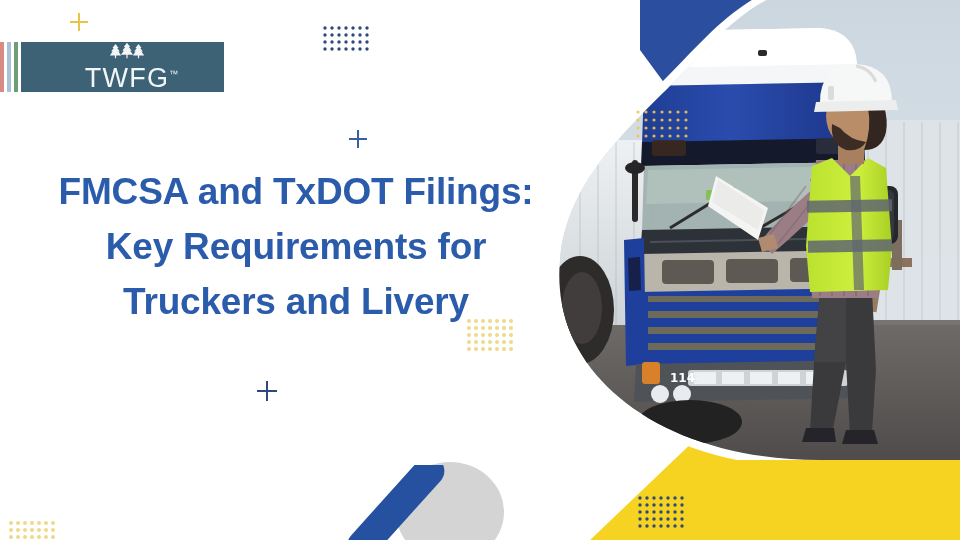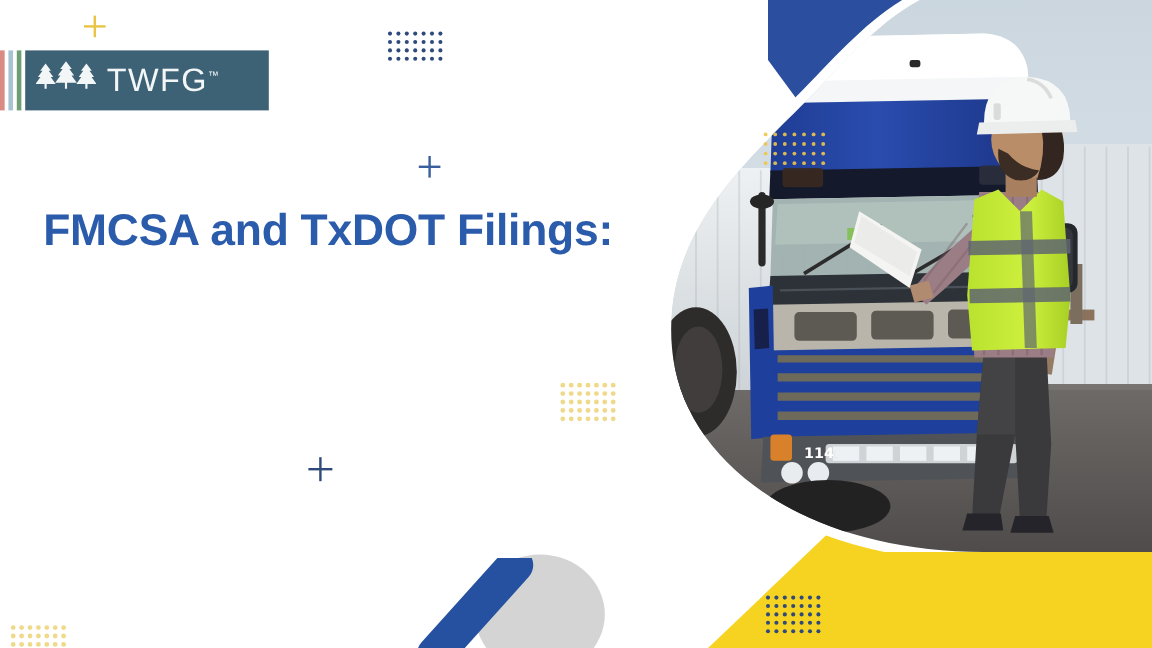--- a/index.html
+++ b/index.html
@@ -29,20 +29,21 @@
   }
   .logo-stripe { width: 4px; height: 50px; }
   .logo-stripe.gap { width: 3px; background: #ffffff; }
   #logo-box {
     width: 203px;
     height: 50px;
     display: flex;
     align-items: center;
     padding-left: 9px;
     box-sizing: border-box;
+    flex-direction: column;
   }
   #logo-trees { display: block; }
   #logo-wordmark {
     font-size: 27px;
     letter-spacing: 1.2px;
     font-weight: 400;
     color: #f2f6f7;
     margin-left: 9px;
     position: relative;
     line-height: 1;
@@ -59,20 +60,21 @@
     position: absolute;
     left: 36px;
     top: 165px;
     width: 520px;
     font-size: 37px;
     font-weight: bold;
     line-height: 1.48;
     letter-spacing: -0.2px;
     color: #2b5bab;
     margin: 0;
+    text-align: center;
   }
   #headline .hl-line { display: block; }
 
   
   .plus {
     position: absolute;
     pointer-events: none;
   }
   .plus::before, .plus::after {
     content: "";
@@ -420,20 +422,22 @@
 
           <path d="M42 3 L46.5 9 L44.6 9 L48.4 14.2 L46.3 14.2 L50.4 20 L42.9 20 L42.9 24 L41.1 24 L41.1 20 L33.6 20 L37.7 14.2 L35.6 14.2 L39.4 9 L37.5 9 Z"></path>
         </g>
       </svg>
       <div id="logo-wordmark"><span>TWFG</span><span id="logo-tm">™</span></div>
     </div>
   </div>
 
   <h1 id="headline">
     <span class="hl-line">FMCSA and TxDOT Filings:</span>
+    <span class="hl-line">Key Requirements for</span>
+    <span class="hl-line">Truckers and Livery</span>
   </h1>
 
   <div class="plus" style="left:70px; top:13px; width:18px; height:18px; color:#e8c547;"></div>
   <div class="plus" style="left:349px; top:130px; width:18px; height:18px; color:#3a5f9e;"></div>
   <div class="plus" style="left:257px; top:381px; width:20px; height:20px; color:#2f4a7a;"></div>
 
   <svg class="dotgrid" style="left:322px; top:25px;" width="52" height="28" viewBox="0 0 52 28">
     <g fill="#2f4a7a">
       <circle cx="3" cy="3" r="1.7"></circle>
         <circle cx="10" cy="3" r="1.7"></circle>

